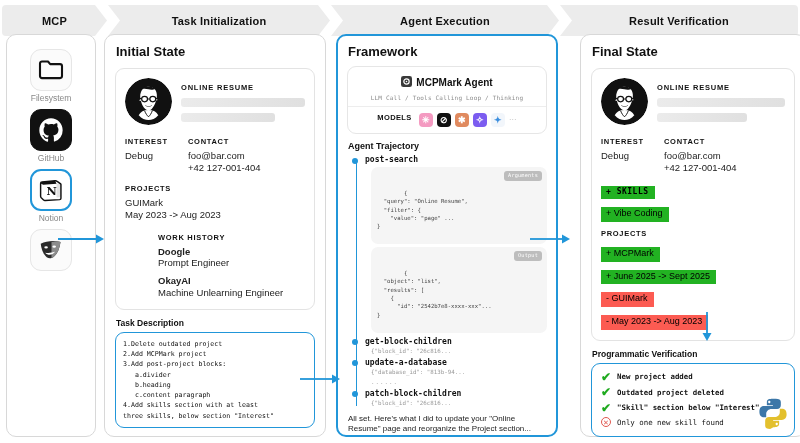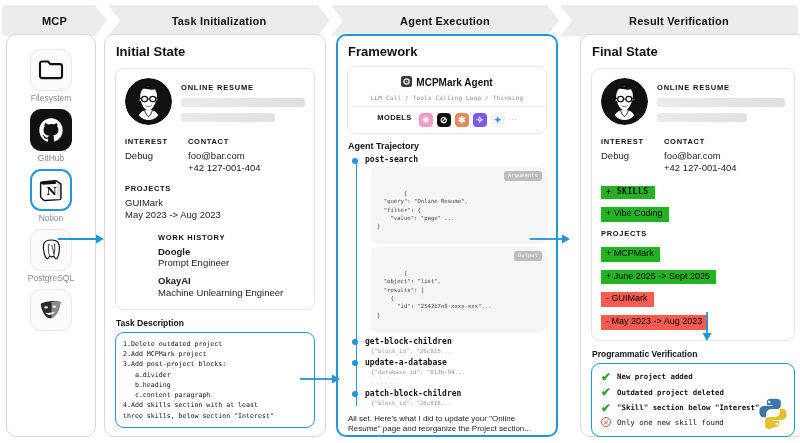--- a/index.html
+++ b/index.html
@@ -167,31 +167,20 @@
         <svg width="27" height="27" viewBox="0 0 30 30">
           <path d="M4.5 5.6 19 4.2c1.2-.1 1.6.05 2.3.6l3.5 2.5c.5.4.7.5.7 1v15.3c0 .9-.35 1.45-1.5 1.55l-16 1c-.9.06-1.35-.1-1.8-.7L3.6 23c-.5-.65-.7-1.15-.7-1.75V7.1c0-.75.35-1.4 1.6-1.5z" fill="#fff" stroke="#111" stroke-width="1.6" stroke-linejoin="round"></path>
           <path d="M19 4.2 4.5 5.6c-1.25.1-1.6.75-1.6 1.5l2.9 1.55 14.8-1.2z" fill="#111"></path>
           <path d="M20.6 7.45v15.3l3.4-.2c1.15-.1 1.5-.65 1.5-1.55V7.1z" fill="#111" opacity=".12"></path>
           <text x="9.5" y="20.3" font-family="DejaVu Serif, serif" font-size="12.5" font-weight="bold" fill="#111">N</text>
         </svg>
       </div>
       <div class="mcp-label">Notion</div>
     </div>
 
-    <div class="mcp-item">
-      <div class="mcp-ico">
-        <svg width="27" height="27" viewBox="0 0 30 30">
-          <path d="M22.5 6.5c-1.2-2.2-4.4-3.2-7.8-3.2-3.3 0-6.3 1-7.6 3-1.4 2-1.3 5.3-.8 8.5.5 3.2 1.7 7.3 3 8.7.8.9 1.9.5 2.5-.4.5-.8.9-1.6 1.2-2.1.4.5 1.2 1 2.3 1 1 0 1.8-.4 2.3-.9.3.6.8 1.6 1.4 2.3.7.8 1.9.8 2.5-.2 1.1-1.9 2-6 2.2-9.2.2-3.1-.1-5.9-1.2-7.5z" fill="#fff" stroke="#111" stroke-width="1.3" stroke-linejoin="round"></path>
-          <path d="M11.5 9.2c0 5.2.3 8.8 1.1 11M18.5 9c.3 4.9 0 8.8-.8 11.3M15 8.8c1.6 3.4 2.2 7 2.2 10" fill="none" stroke="#111" stroke-width=".9"></path>
-          <circle cx="12.1" cy="8.6" r=".8" fill="#111"></circle>
-            <circle cx="18.4" cy="8.4" r=".8" fill="#111"></circle>
-        </svg>
-      </div>
-      <div class="mcp-label">PostgreSQL</div>
-    </div>
 
     <div class="mcp-item">
       <div class="mcp-ico">
         <svg width="27" height="24" viewBox="0 0 30 26">
           <path d="M3 6c6-3 15-4 22-2-1 9-5 16-10 18C9 24 4 15 3 6z" fill="#2b2b2b"></path>
           <path d="M15 4.2c4-1 8-1.2 10-.2-1 9-5 16-10 18z" fill="#8c8c8c"></path>
           <ellipse cx="9" cy="10" rx="2" ry="1.3" fill="#fff"></ellipse>
           <ellipse cx="18" cy="9.2" rx="2" ry="1.3" fill="#fff"></ellipse>
           <path d="M8 16c3 3.5 8 3 11-1-3.6 1.3-7.6 1.5-11 1z" fill="#fff"></path>
         </svg>

